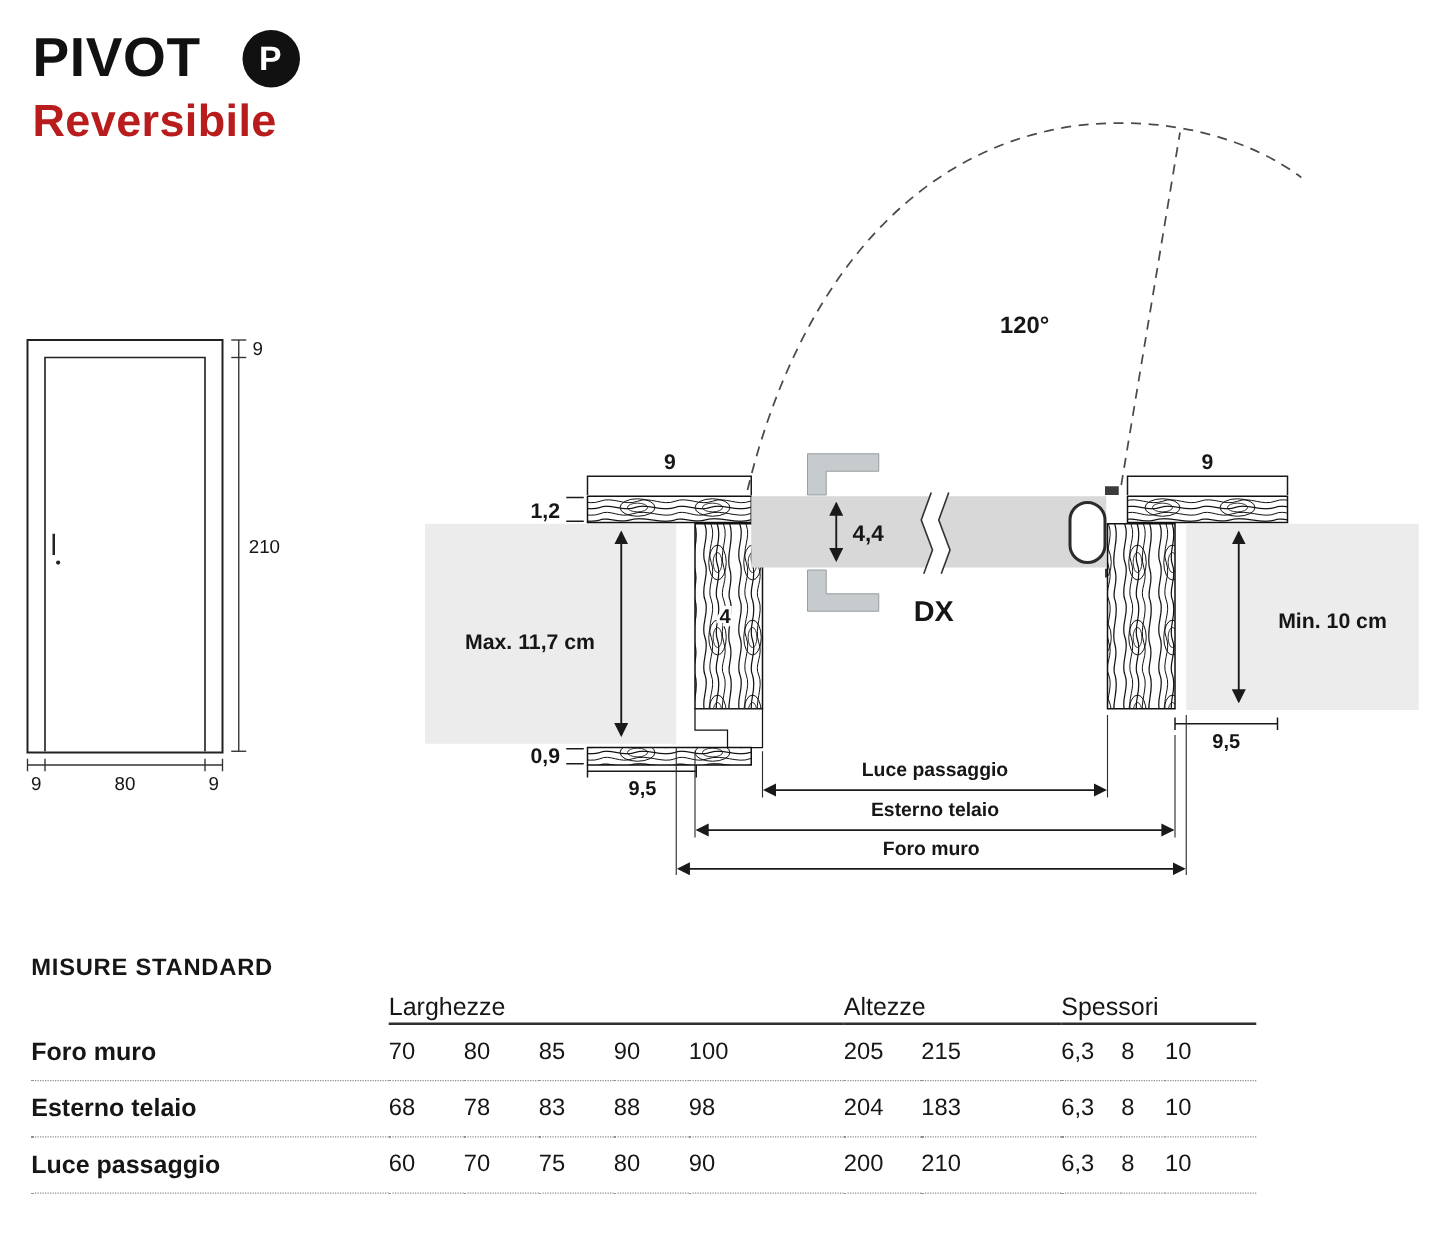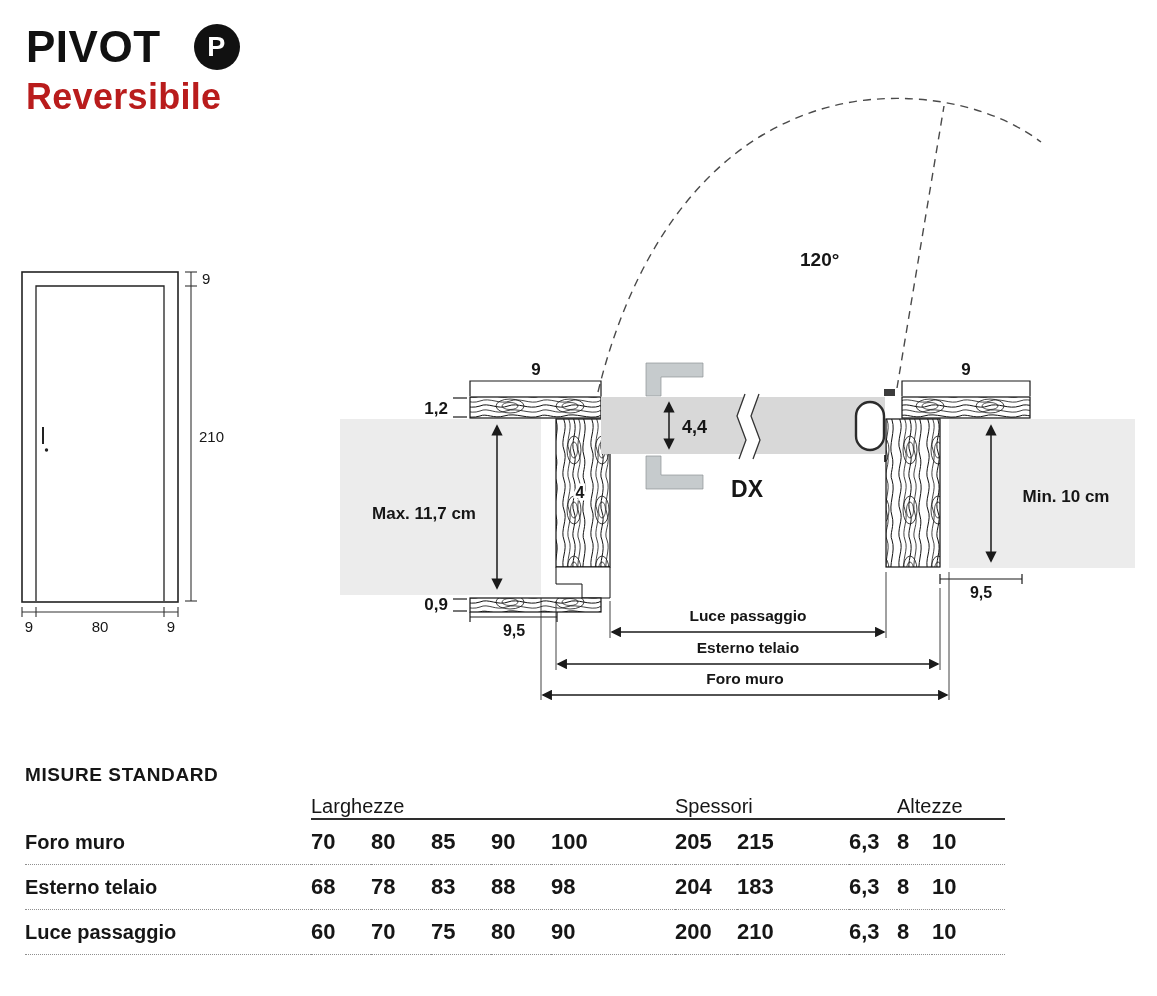--- a/index.html
+++ b/index.html
@@ -25,22 +25,22 @@
 
   
   .mtable{position:absolute;left:25px;top:764px;width:980px;}
   .mtitle{font-size:19px;font-weight:800;letter-spacing:.6px;margin-bottom:2px;}
   .mgrid{display:grid;grid-template-columns:286px 60px 60px 60px 60px 124px 62px 112px 48px 35px 73px;}
   .hcell{font-size:20px;font-weight:400;padding:7px 0 0;border-bottom:2px solid #2e2e2e;}
   .hcell.empty{border-bottom:none;}
   .h-span5{grid-column:span 5;}
   .h-span2{grid-column:span 2;}
   .h-span3{grid-column:span 3;}
-  .cell,.rlabel{display:flex;align-items:center;height:44px;font-size:22px;
-                border-bottom:1px dotted #8f8f8f;font-weight:bold;}
+  .cell,.rlabel{display:flex;align-items:center;height:44px;font-size:19px;
+                border-bottom:1px dotted #8f8f8f;}
   .rlabel{font-weight:700;font-size:20px;}
 </style>
 </head>
 <body>
 
 <div class="page">
 
   <div class="brand">
     <div class="brand-line1">
       <span>PIVOT</span>
@@ -188,22 +188,22 @@
       <text class="dim-arrowlabel" x="745" y="684" text-anchor="middle">Foro muro</text>
     </g>
   </svg>
 
   <div class="mtable">
     <div class="mtitle">MISURE STANDARD</div>
     <div class="mgrid">
 
       <div class="hcell empty"></div>
       <div class="hcell h-span5">Larghezze</div>
+      <div class="hcell h-span2">Altezze</div>
       <div class="hcell h-span3">Spessori</div>
-      <div class="hcell h-span2">Altezze</div>
 
       <div class="rlabel">Foro muro</div>
       <div class="cell">70</div>
       <div class="cell">80</div>
       <div class="cell">85</div>
       <div class="cell">90</div>
       <div class="cell">100</div>
       <div class="cell">205</div>
       <div class="cell">215</div>
       <div class="cell">6,3</div>

